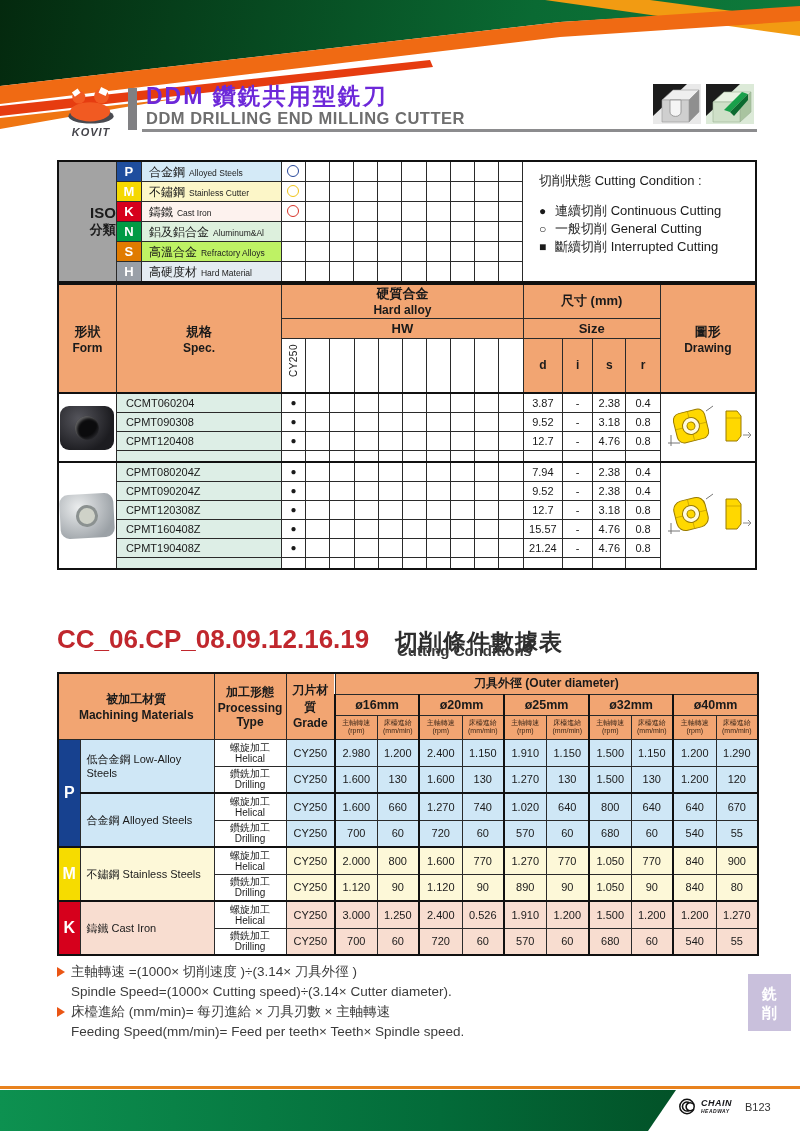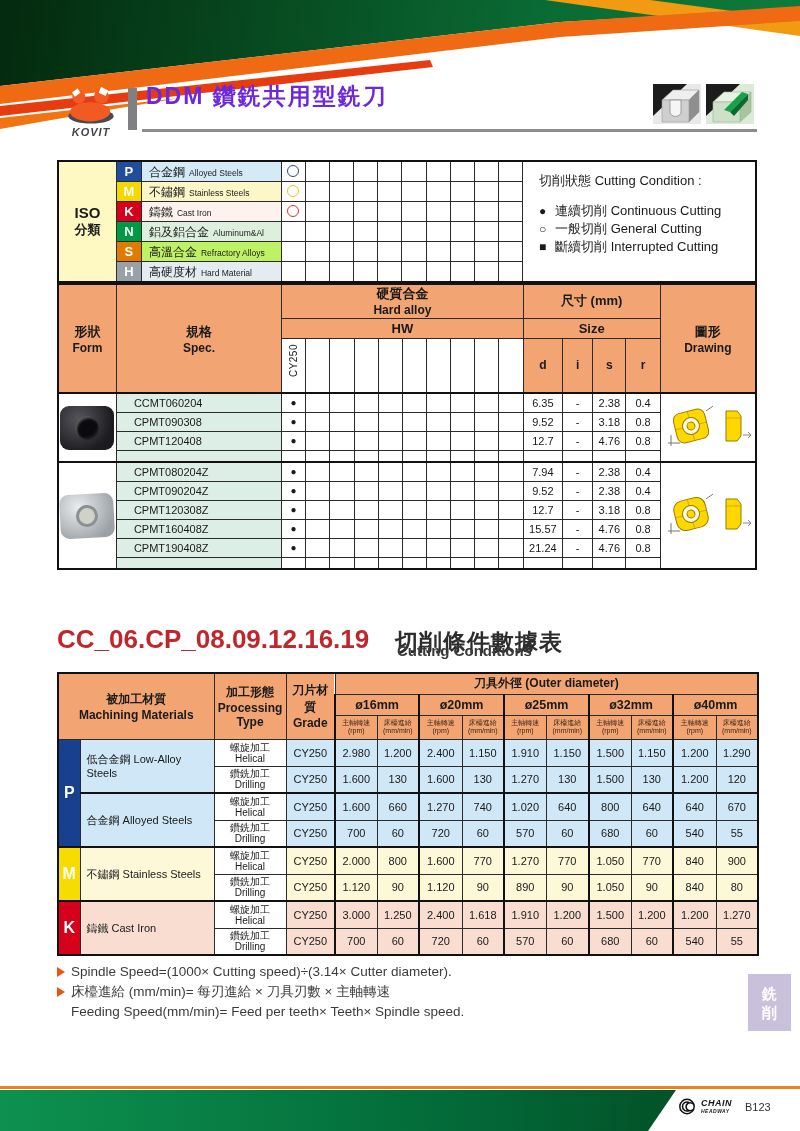--- a/index.html
+++ b/index.html
@@ -23,21 +23,21 @@
   .title-en{font-size:16.5px;font-weight:bold;color:#6e6e6e;letter-spacing:0.5px;line-height:19px;margin-top:1px;}
   .underline{position:absolute;left:142px;top:129px;width:615px;height:3px;background:#8c8c8e;}
   .hicons{position:absolute;left:653px;top:84px;display:flex;gap:5px;}
   
   table{border-collapse:collapse;table-layout:fixed;}
   th,td{border:1px solid #2a2a2a;padding:0;text-align:center;vertical-align:middle;overflow:hidden;
         font-family:"Liberation Sans",sans-serif;}
   
   .iso{position:absolute;left:57px;top:160px;width:700px;border:2px solid #111;}
   .iso tr{height:20px;}
-  .iso-label{background:#fef9c3;font-weight:bold;}
+  .iso-label{background:#a3a3a3;font-weight:bold;text-align:right;}
   .iso-label .l1{font-size:15px;font-weight:bold;}
   .iso-label .l2{font-size:13px;font-weight:bold;}
   .ltr{font-size:13px;font-weight:bold;color:#fff;}
   .lp{background:#1f4e9e;} .lm{background:#f5d800;} .lk{background:#d6001c;}
   .ln{background:#009a44;} .ls{background:#e07b00;} .lh{background:#9aa0a8;}
   .iname{text-align:left;padding-left:7px;}
   .iname .zh{font-size:12px;} .iname .en{font-size:8.5px;margin-left:4px;color:#222;}
   .np{background:#d4eaf7;} .nm{background:#fcf6c8;} .nk{background:#fdf2ee;}
   .nn{background:#ddf0dd;} .ns{background:#bef264;} .nh{background:#e4ecf2;}
   .gcell{background:#fff;}
@@ -49,21 +49,21 @@
   .leg-item .sym{display:inline-block;width:16px;font-size:12px;}
   
   .spec{position:absolute;left:57px;top:283px;width:700px;border:2px solid #111;}
   .spec th{background:#f2a572;font-weight:bold;}
   .sh1{height:34px;} .sh2{height:20px;} .sh3{height:55px;}
   .spec .hl1{font-size:13px;} .spec .hl2{font-size:12px;}
   .wcell{background:#fff !important;}
   .vtext{transform:rotate(-90deg);font-size:10px;font-weight:normal;letter-spacing:0.5px;white-space:nowrap;}
   .dim{font-size:12px;font-weight:normal;}
   .dr{height:19px;} .er{height:12px;}
-  .specname{background:#ddeee6;text-align:left;padding-left:17px;font-size:11px;}
+  .specname{background:#ddeee6;text-align:left;padding-left:9px;font-size:11px;}
   .mark{font-size:10px;background:#fff;}
   .num{font-size:11px;background:#fff;}
   .formcell,.drawcell{background:#fff;}
   .gtop td{border-top:2px solid #111;}
   .insert{width:54px;height:44px;border-radius:9px;position:relative;margin:0 auto;}
   .insert-dark{background:radial-gradient(circle at 35% 30%,#55555c,#1c1c20 72%);}
   .insert-dark::after{content:"";position:absolute;left:50%;top:50%;width:24px;height:24px;margin:-12px 0 0 -12px;
      border-radius:50%;background:radial-gradient(circle at 40% 35%,#0b0b0d 55%,#45454c);
      box-shadow:inset 2px 2px 3px rgba(255,255,255,.35);}
   .insert-light{background:radial-gradient(circle at 35% 30%,#ebedee,#9ba1a6 78%);transform:rotate(-3deg);}
@@ -130,20 +130,21 @@
       <rect x="8" y="7" width="8" height="6" fill="#fff" transform="rotate(-35 12 10)"></rect>
       <circle cx="41" cy="14" r="8.5" fill="#f15a22"></circle>
       <rect x="39" y="5" width="9" height="7" fill="#fff" transform="rotate(25 43 8)"></rect>
       <ellipse cx="28" cy="32" rx="23" ry="11" fill="#f15a22"></ellipse>
     </svg>
     <div class="brand-name">KOVIT</div>
   </div>
   <div class="vbar"></div>
   <div class="titles">
     <div class="title-zh">DDM 鑽銑共用型銑刀</div>
+    <div class="title-en">DDM DRILLING END MILLING CUTTER</div>
   </div>
   <div class="underline"></div>
   <div class="hicons">
     <svg width="48" height="40" viewBox="0 0 48 40">
       <rect x="0" y="0" width="48" height="40" fill="#e9e9e9"></rect>
       <polygon points="0,0 34,0 0,32" fill="#1c1c1c"></polygon>
       <polygon points="9,16 20,6 46,6 36,16" fill="#efefef" stroke="#999" stroke-width="0.6"></polygon>
       <polygon points="36,16 46,6 46,28 36,38" fill="#8f8f8f" stroke="#999" stroke-width="0.6"></polygon>
       <polygon points="9,16 36,16 36,38 9,38" fill="#cfcfcf" stroke="#999" stroke-width="0.6"></polygon>
       <path d="M17,16 v12 a5,4 0 0 0 11,0 v-12 z" fill="#f5f5f5" stroke="#8a8a8a" stroke-width="0.8"></path>
@@ -187,21 +188,21 @@
           <td class="gcell"></td>
       <td class="legendcell" rowspan="6">
         <div class="leg-title">切削狀態 Cutting Condition :</div>
         <div class="leg-item"><span class="sym">●</span><span>連續切削 Continuous Cutting</span></div>
         <div class="leg-item"><span class="sym">○</span><span>一般切削 General Cutting</span></div>
         <div class="leg-item"><span class="sym">■</span><span>斷續切削 Interrupted Cutting</span></div>
       </td>
     </tr>
     <tr>
       <td class="ltr lm">M</td>
-      <td class="iname nm"><span class="zh">不鏽鋼</span><span class="en">Stainless Steels</span></td>
+      <td class="iname nm"><span class="zh">不鏽鋼</span><span class="en">Stainless Cutter</span></td>
       <td class="gcell"><span class="ring rm"></span></td>
       <td class="gcell"></td>
           <td class="gcell"></td>
           <td class="gcell"></td>
           <td class="gcell"></td>
           <td class="gcell"></td>
           <td class="gcell"></td>
           <td class="gcell"></td>
           <td class="gcell"></td>
           <td class="gcell"></td>
@@ -327,21 +328,21 @@
       <td class="mark">●</td>
       <td class="wcell"></td>
           <td class="wcell"></td>
           <td class="wcell"></td>
           <td class="wcell"></td>
           <td class="wcell"></td>
           <td class="wcell"></td>
           <td class="wcell"></td>
           <td class="wcell"></td>
           <td class="wcell"></td>
-      <td class="num">6.35</td>
+      <td class="num">3.87</td>
       <td class="num">-</td>
       <td class="num">2.38</td>
       <td class="num">0.4</td>
       <td class="drawcell" rowspan="4">
         <svg width="92" height="46" viewBox="0 0 92 46">
           <g transform="translate(29,23) rotate(-14)">
             <rect x="-16" y="-15" width="32" height="30" rx="7" fill="#ffd800" stroke="#9a7b00" stroke-width="1"></rect>
             <line x1="0" y1="-15" x2="0" y2="15" stroke="#b69200" stroke-width="0.6"></line>
             <line x1="-16" y1="0" x2="16" y2="0" stroke="#b69200" stroke-width="0.6"></line>
             <circle r="8.5" fill="#fffbe2" stroke="#9a7b00" stroke-width="1"></circle>
@@ -708,21 +709,21 @@
       <td class="sec secK thT" rowspan="2">K</td>
       <td class="matc tk thT" rowspan="2">鑄鐵 Cast Iron</td>
       <td class="proc thT">
             <div>螺旋加工</div>
             <div>Helical</div>
           </td>
       <td class="cnum tk thT">CY250</td>
       <td class="cnum tk thL thT">3.000</td>
       <td class="cnum tk thT">1.250</td>
       <td class="cnum tk thL thT">2.400</td>
-      <td class="cnum tk thT">1.618</td>
+      <td class="cnum tk thT">0.526</td>
       <td class="cnum tk thL thT">1.910</td>
       <td class="cnum tk thT">1.200</td>
       <td class="cnum tk thL thT">1.500</td>
       <td class="cnum tk thT">1.200</td>
       <td class="cnum tk thL thT">1.200</td>
       <td class="cnum tk thT">1.270</td>
     </tr>
     <tr class="cdr">
       <td class="proc">
             <div>鑽銑加工</div>
@@ -737,21 +738,21 @@
       <td class="cnum tk">60</td>
       <td class="cnum tk thL">680</td>
       <td class="cnum tk">60</td>
       <td class="cnum tk thL">540</td>
       <td class="cnum tk">55</td>
     </tr>
   </tbody>
     </table>
 
   <div class="notes">
-    <div class="note-zh"><span class="tri"></span></div>
+    <div class="note-zh"><span class="tri"></span><span>主軸轉速 =(1000× 切削速度 )÷(3.14× 刀具外徑 )</span></div>
     <div class="note-en">Spindle Speed=(1000× Cutting speed)÷(3.14× Cutter diameter).</div>
     <div class="note-zh"><span class="tri"></span><span>床檯進給 (mm/min)= 每刃進給 × 刀具刃數 × 主軸轉速</span></div>
     <div class="note-en">Feeding Speed(mm/min)= Feed per teeth× Teeth× Spindle speed.</div>
   </div>
 
   <div class="sidetab">
     <span>銑</span>
     <span>削</span>
   </div>
 

